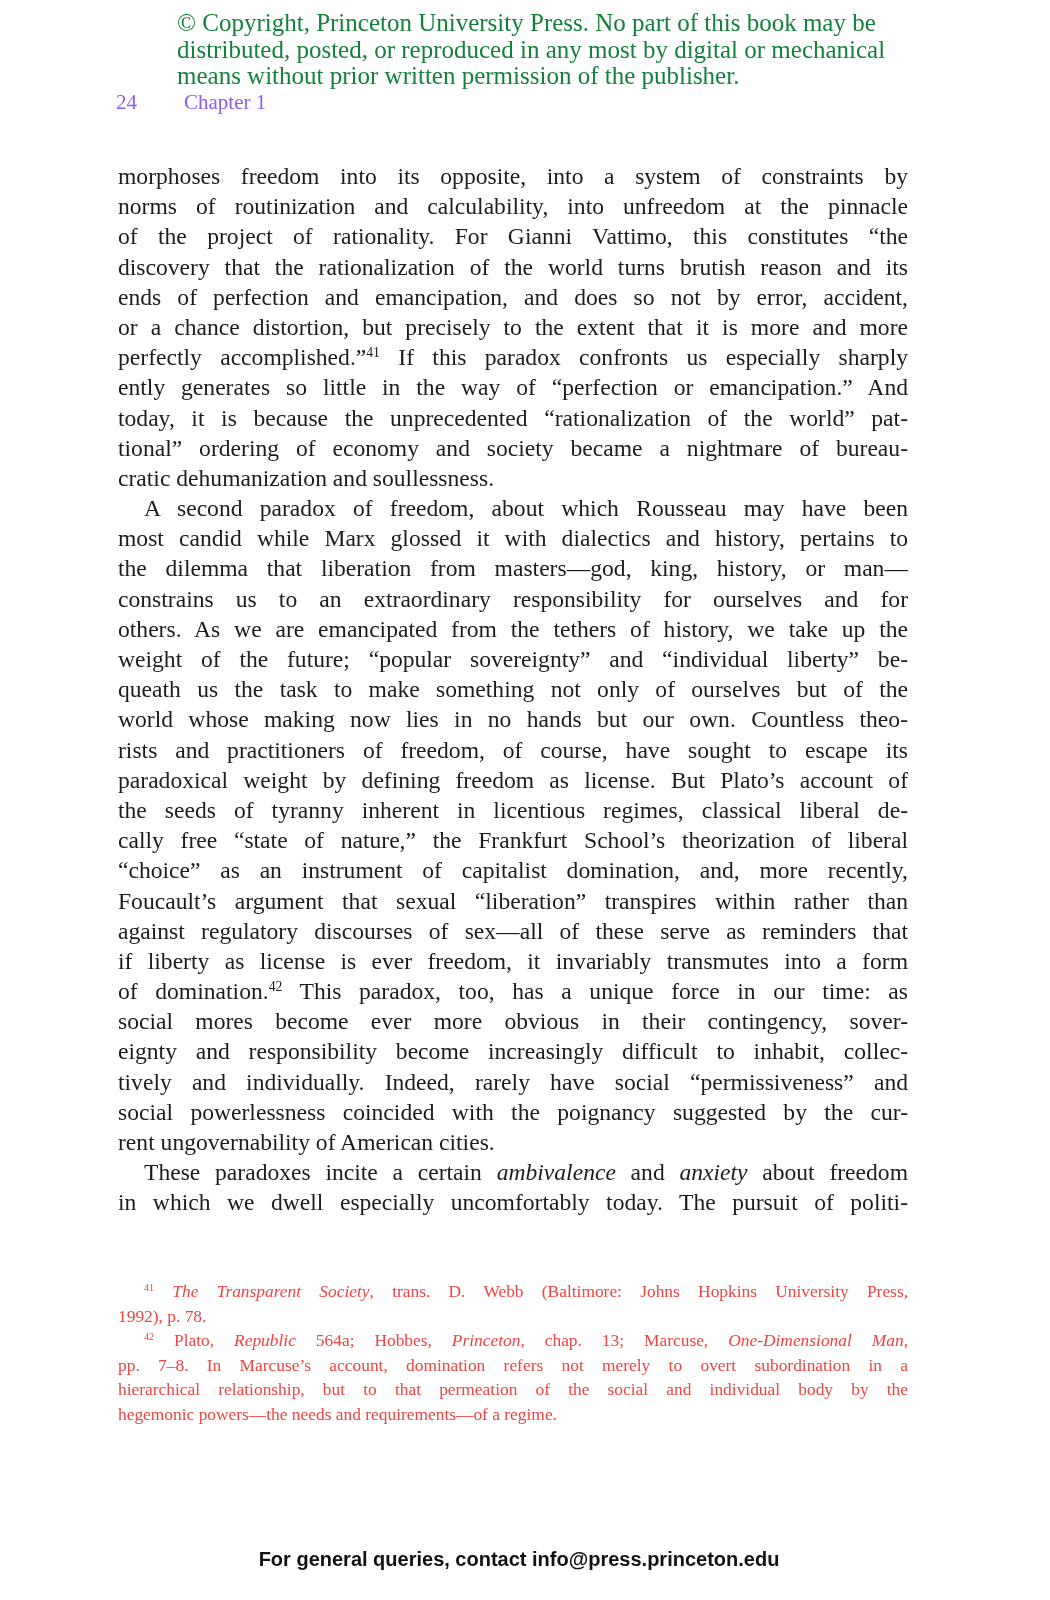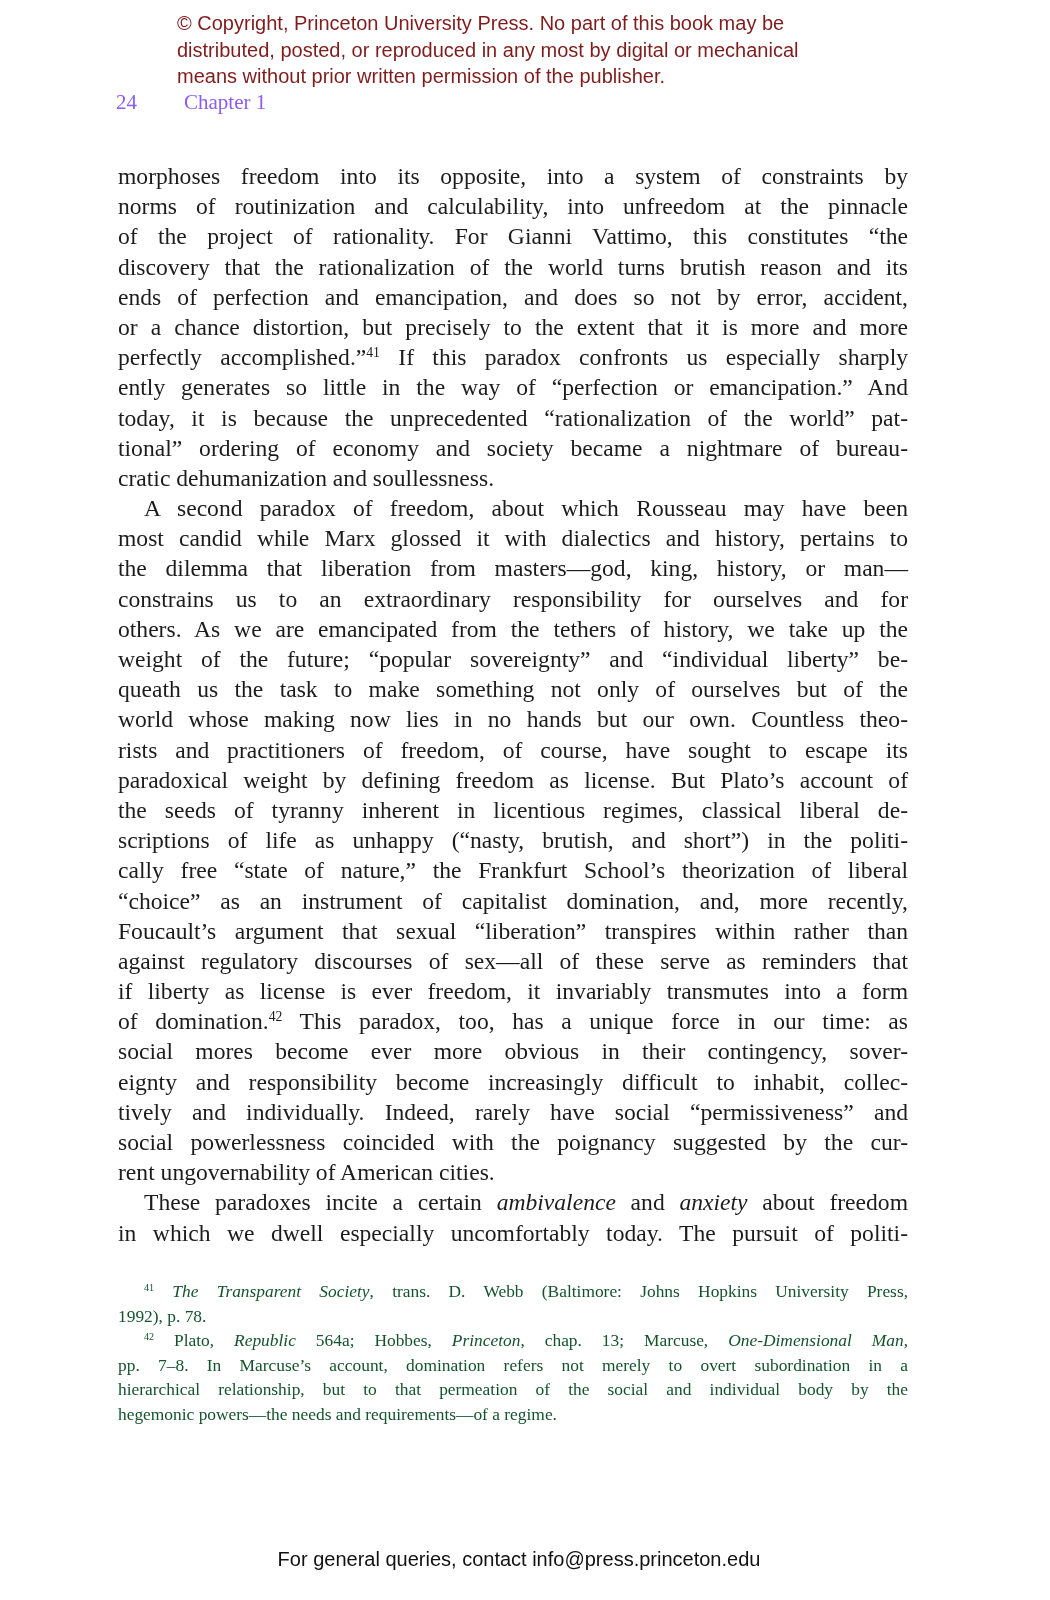--- a/index.html
+++ b/index.html
@@ -1,44 +1,44 @@
 <!DOCTYPE html>
 <html><head>
   <meta charset="utf-8">
   <style>
     html, body { margin: 0; padding: 0; background: #ffffff; }
     body { width: 1050px; height: 1600px; position: relative; overflow: hidden; color: #1a1a1a; }
     .notice {
       position: absolute; left: 177px; top: 10px; width: 720px;
-      font-family: Liberation Sans, sans-serif; font-size: 20px; line-height: 26.5px; color: #7f1d1d;
+      font-family: Liberation Serif, serif; font-size: 25px; line-height: 26.5px; color: #15803d;
     }
     .notice div { white-space: nowrap; }
     .running-head {
       position: absolute; left: 116px; top: 90px;
       font-family: "Liberation Serif", serif; font-size: 21px; color: #8b5cf6;
     }
     .running-head .pg { display: inline-block; width: 68px; }
     .body-text {
       position: absolute; left: 118px; top: 133px; width: 790px;
       font-family: "Liberation Serif", serif; font-size: 23.6px; line-height: 30.2px; color: #1c1c1c; margin-top: 28px;
     }
     .line { white-space: nowrap; text-align: justify; text-align-last: justify; display: block; height: 30.2px; }
     .line.last { text-align-last: left; }
     .line.indent { padding-left: 26px; }
     sup { font-size: 0.58em; vertical-align: 0; position: relative; top: -0.6em; line-height: 0; }
     .footnotes {
       position: absolute; left: 118px; top: 1279px; width: 790px;
-      font-family: "Liberation Serif", serif; font-size: 17.4px; line-height: 24.5px; color: #14532d;
+      font-family: "Liberation Serif", serif; font-size: 17.4px; line-height: 24.5px; color: #ef4444;
     }
     .fn-line { white-space: nowrap; display: block; text-align: justify; text-align-last: justify; height: 24.5px; }
     .fn-line.last { text-align-last: left; }
     .fn-line.indent { padding-left: 26px; }
     .footer {
       position: absolute; left: 0; top: 1548px; width: 1050px; text-align: center;
-      font-family: "Liberation Sans", sans-serif; font-size: 20px; color: #111;
+      font-family: "Liberation Sans", sans-serif; font-size: 20px; color: #111; font-weight: bold;
     }
     .footer span { position: relative; left: -6px; }
     i { }
   </style>
 </head>
 <body>
 
 <div class="notice">
   <div>© Copyright, Princeton University Press. No part of this book may be</div>
   <div>distributed, posted, or reproduced in any most by digital or mechanical</div>
@@ -65,21 +65,20 @@
   <span class="line">most candid while Marx glossed it with dialectics and history, pertains to</span>
   <span class="line">the dilemma that liberation from masters—god, king, history, or man—</span>
   <span class="line">constrains us to an extraordinary responsibility for ourselves and for</span>
   <span class="line">others. As we are emancipated from the tethers of history, we take up the</span>
   <span class="line">weight of the future; “popular sovereignty” and “individual liberty” be-</span>
   <span class="line">queath us the task to make something not only of ourselves but of the</span>
   <span class="line">world whose making now lies in no hands but our own. Countless theo-</span>
   <span class="line">rists and practitioners of freedom, of course, have sought to escape its</span>
   <span class="line">paradoxical weight by defining freedom as license. But Plato’s account of</span>
   <span class="line">the seeds of tyranny inherent in licentious regimes, classical liberal de-</span>
-  <span class="line">scriptions of life as unhappy (“nasty, brutish, and short”) in the politi-</span>
   <span class="line">cally free “state of nature,” the Frankfurt School’s theorization of liberal</span>
   <span class="line">“choice” as an instrument of capitalist domination, and, more recently,</span>
   <span class="line">Foucault’s argument that sexual “liberation” transpires within rather than</span>
   <span class="line">against regulatory discourses of sex—all of these serve as reminders that</span>
   <span class="line">if liberty as license is ever freedom, it invariably transmutes into a form</span>
   <span class="line"><span>of domination.</span><sup>42</sup><span> This paradox, too, has a unique force in our time: as</span></span>
   <span class="line">social mores become ever more obvious in their contingency, sover-</span>
   <span class="line">eignty and responsibility become increasingly difficult to inhabit, collec-</span>
   <span class="line">tively and individually. Indeed, rarely have social “permissiveness” and</span>
   <span class="line">social powerlessness coincided with the poignancy suggested by the cur-</span>

